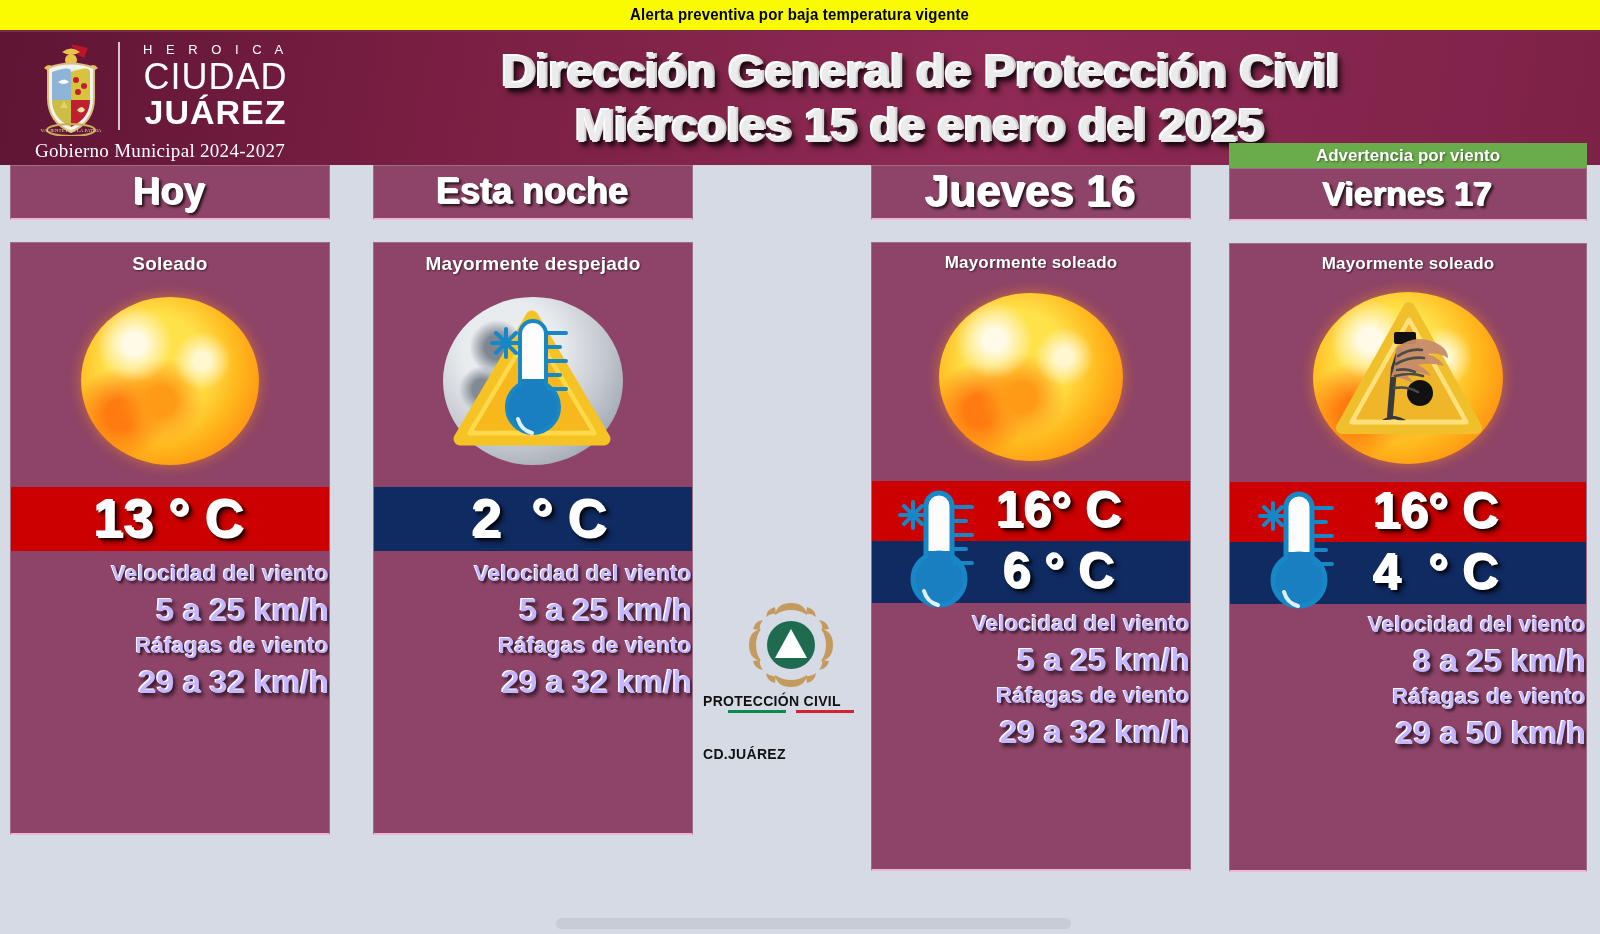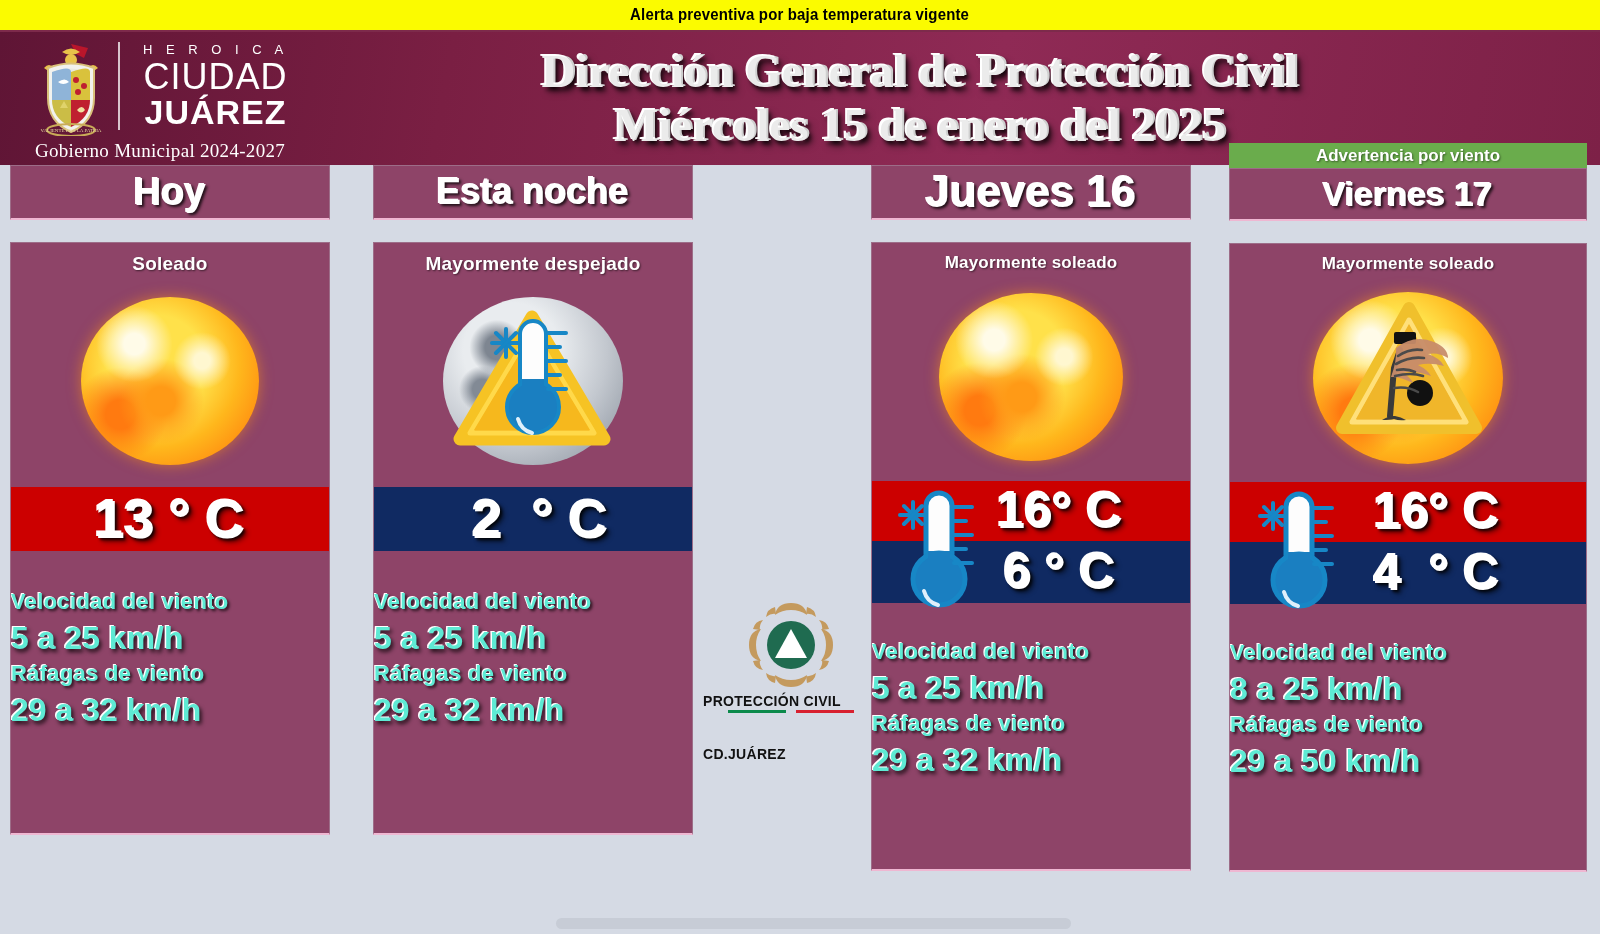--- a/index.html
+++ b/index.html
@@ -31,21 +31,21 @@
   .shield{position:absolute;left:32px;top:6px;width:78px;height:98px;}
   .brandtext{position:absolute;left:128px;top:8px;width:175px;text-align:center;}
   .bt-heroica{font-size:13px;letter-spacing:5px;font-weight:400;line-height:20px;}
   .bt-ciudad{font-size:36px;line-height:34px;font-weight:300;letter-spacing:1px;}
   .bt-juarez{font-size:34px;line-height:36px;font-weight:bold;letter-spacing:1px;}
   .vrule{position:absolute;left:118px;top:10px;width:2px;height:88px;background:rgba(255,255,255,.75);}
   .bt-gob{position:absolute;left:20px;top:108px;width:280px;text-align:center;
           font-family:"Liberation Serif",serif;font-size:19px;letter-spacing:.3px;}
 
   .titlewrap{flex:1;display:flex;flex-direction:column;align-items:center;justify-content:center;
-             padding-right:60px;font-family:Liberation Serif, serif;}
+             padding-right:60px;}
   .title-l1,.title-l2{
     font-size:46px;font-weight:bold;color:#ebebeb;line-height:54px;
     transform:scaleX(1.02);
     text-shadow:
       -2px -2px 0 #ffffff, 2px -1px 0 #cfcfcf,
        3px 3px 4px rgba(0,0,0,.85), 5px 5px 7px rgba(0,0,0,.55);
     white-space:nowrap;
   }
 
   
@@ -100,21 +100,21 @@
   
   .band{display:flex;align-items:center;justify-content:center;position:relative;}
   .band.hot{background:#cc0000;}
   .band.cold{background:#102a62;}
   .band .tval{
     color:#fff;font-weight:bold;white-space:pre;
     text-shadow:-2px -2px 0 #fff, 2px 2px 3px rgba(0,0,0,.85), 4px 4px 5px rgba(0,0,0,.45);
   }
   .thermo{position:absolute;}
 
-  .wind{text-align:left;color:#5eead4;margin-top:28px;}
+  .wind{text-align:right;color:#c4b5fd;}
   .wind .lbl{
     font-weight:bold;font-size:22px;line-height:30px;letter-spacing:.3px;
     text-shadow:-1.2px -1.2px 0 #fff, 2px 2px 3px rgba(0,0,0,.75);
   }
   .wind .val{
     font-weight:bold;font-size:32px;line-height:42px;
     text-shadow:-1.5px -1.5px 0 #fff, 2px 3px 4px rgba(0,0,0,.8);
   }
 
   

